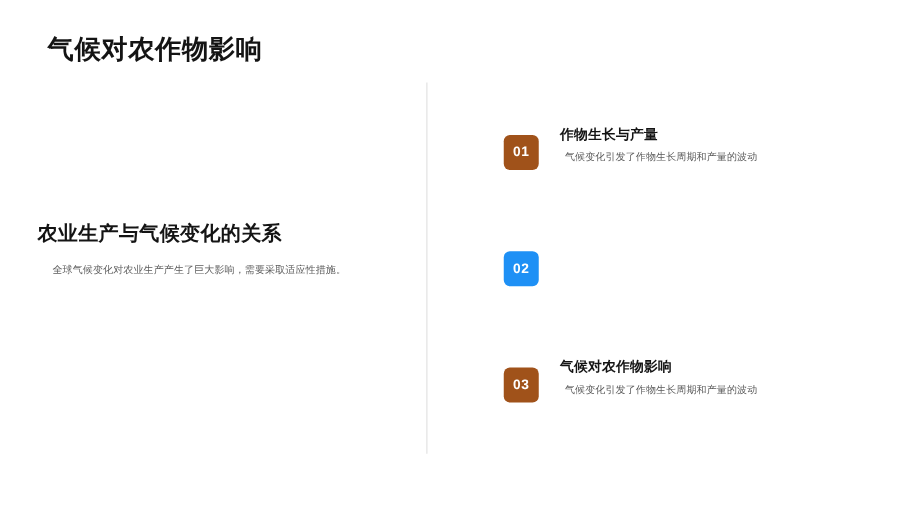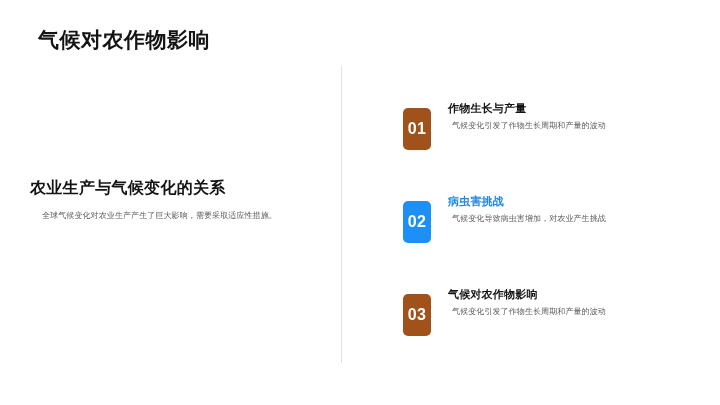--- a/index.html
+++ b/index.html
@@ -81,24 +81,24 @@
   .item {
     position: relative;
     height: 93px;
   }
 
   .badge {
     position: absolute;
     left: 0;
     top: 22px;
     width: 28px;
-    height: 42px;
+    height: 28px;
     border-radius: 5px;
     color: #ffffff;
-    font-size: 16px;
+    font-size: 11px;
     font-weight: bold;
     letter-spacing: 0.4px;
     display: flex;
     align-items: center;
     justify-content: center;
     box-sizing: border-box;
   }
 
   .item-text {
     position: absolute;
@@ -148,24 +148,20 @@
     <div class="item">
       <div class="badge" style="background: rgb(160, 82, 26);">01</div>
       <div class="item-text">
         <p class="item-title" style="color: rgb(20, 20, 20);">作物生长与产量</p>
         <p class="item-desc">气候变化引发了作物生长周期和产量的波动</p>
       </div>
     </div>
 
     <div class="item">
       <div class="badge" style="background: rgb(30, 144, 245);">02</div>
-      <div class="item-text">
-        <p class="item-title accent" style="color: rgb(30, 136, 229);">病虫害挑战</p>
-        <p class="item-desc">气候变化导致病虫害增加，对农业产生挑战</p>
-      </div>
     </div>
 
     <div class="item">
       <div class="badge" style="background: rgb(160, 82, 26);">03</div>
       <div class="item-text">
         <p class="item-title" style="color: rgb(20, 20, 20);">气候对农作物影响</p>
         <p class="item-desc">气候变化引发了作物生长周期和产量的波动</p>
       </div>
     </div>
 

